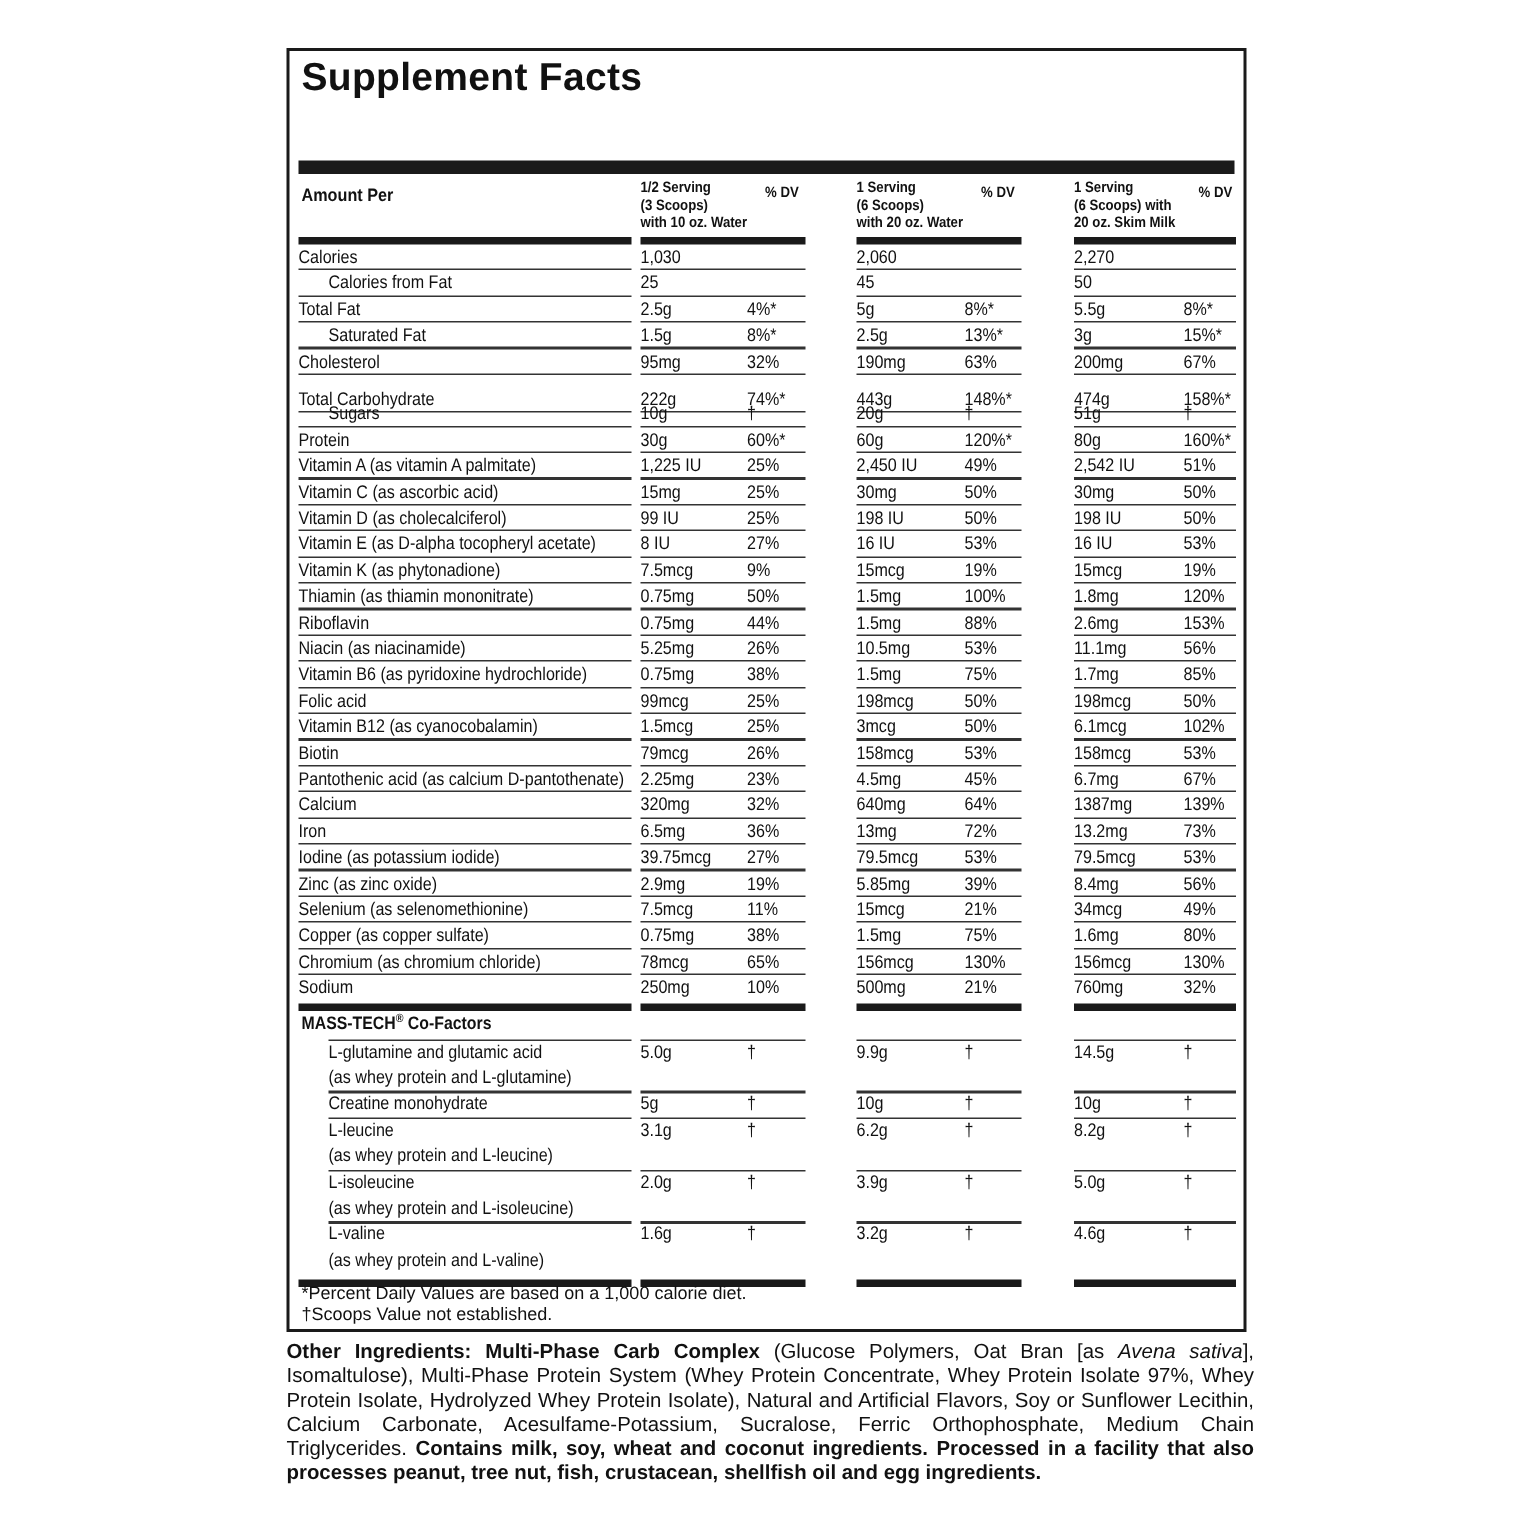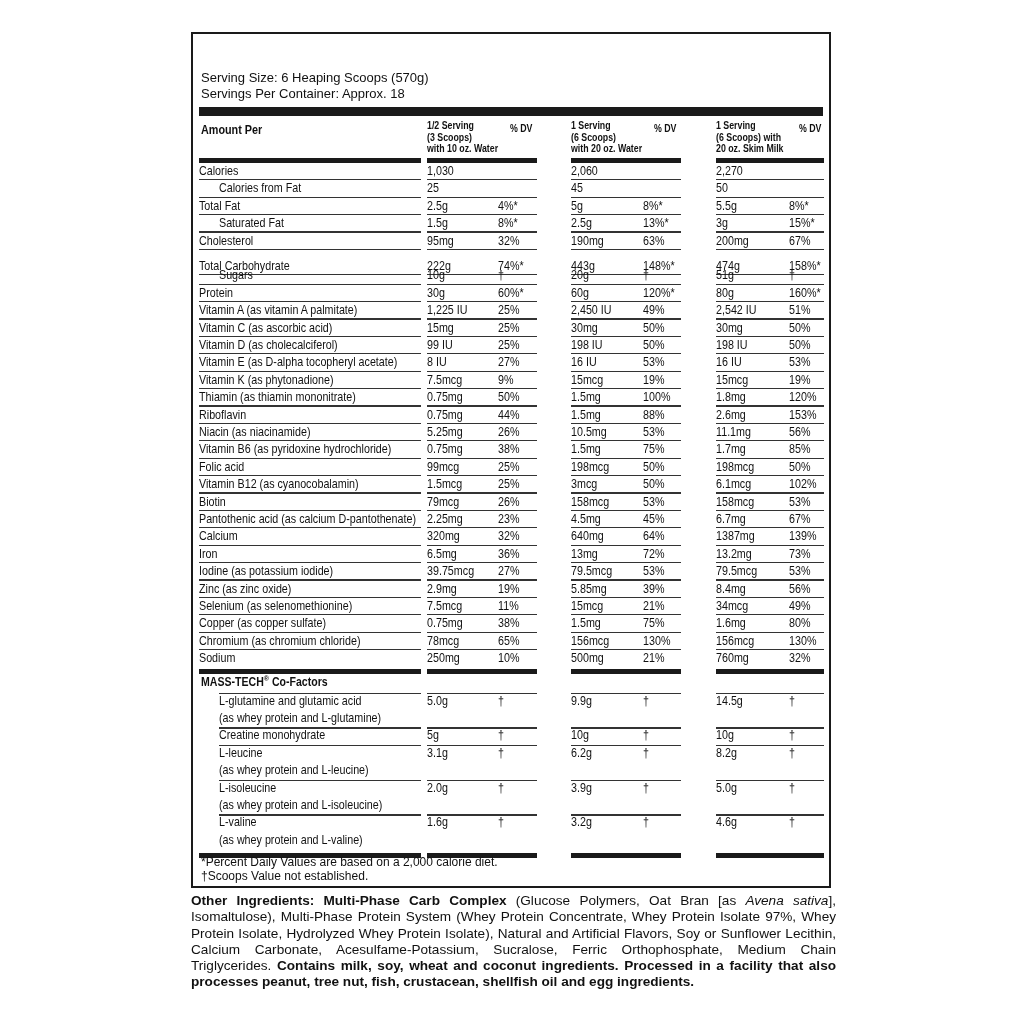--- a/index.html
+++ b/index.html
@@ -18,24 +18,21 @@
   .foot { position:absolute; left:8px; top:821px; font-size:12px; line-height:14px; }
   .ingredients { position:absolute; left:191px; top:893px; width:645px; font-size:13.6px; line-height:16.3px; text-align:justify; text-align-last:left; }
   .ingredients b { font-weight:bold; }
   .cofactor-hdr { position:absolute; left:8px; font-size:12px; font-weight:bold; transform:scaleX(0.88); transform-origin:left; }
   sup { font-size:8px; }
 </style>
 </head>
 <body>
 
 <div class="panel">
-  <div class="serving">
-    <div>Serving Size: 6 Heaping Scoops (570g)</div>
-    <div>Servings Per Container: Approx. 18</div>
-  </div>
+  <div class="title">Supplement Facts</div>
   <div class="topbar"></div>
   <div class="hdr-amount">Amount Per</div>
 
   <div class="colhdr" style="left:234px">
     <div>1/2 Serving</div>
     <div>(3 Scoops)</div>
     <div>with 10 oz. Water</div>
   </div>
   <div class="dvhdr" style="left:317px">% DV</div>
 
@@ -506,20 +503,20 @@
         <div class="cell" style="left: 523px;">4.6g</div>
         <div class="cell" style="left: 596px;">†</div>
       </div>
       <div class="thick" style="left: 6px; width: 222px; top: 819.2px;"></div>
       <div class="thick" style="left: 234px; width: 110px; top: 819.2px;"></div>
       <div class="thick" style="left: 378px; width: 110px; top: 819.2px;"></div>
       <div class="thick" style="left: 523px; width: 108px; top: 819.2px;"></div>
     </div>
 
   <div class="foot">
-    <div>*Percent Daily Values are based on a 2,000 calorie diet.</div>
+    <div>*Percent Daily Values are based on a 1,000 calorie diet.</div>
     <div>†Scoops Value not established.</div>
   </div>
 </div>
 
 <div class="ingredients">
   <b>Other Ingredients: Multi-Phase Carb Complex</b><span> (Glucose Polymers, Oat Bran [as </span><i>Avena sativa</i><span>], Isomaltulose), Multi-Phase Protein System (Whey Protein Concentrate, Whey Protein Isolate 97%, Whey Protein Isolate, Hydrolyzed Whey Protein Isolate), Natural and Artificial Flavors, Soy or Sunflower Lecithin, Calcium Carbonate, Acesulfame-Potassium, Sucralose, Ferric Orthophosphate, Medium Chain Triglycerides. </span><b>Contains milk, soy, wheat and coconut ingredients. Processed in a facility that also processes peanut, tree nut, fish, crustacean, shellfish oil and egg ingredients.</b>
 </div>
 
 </body></html>

